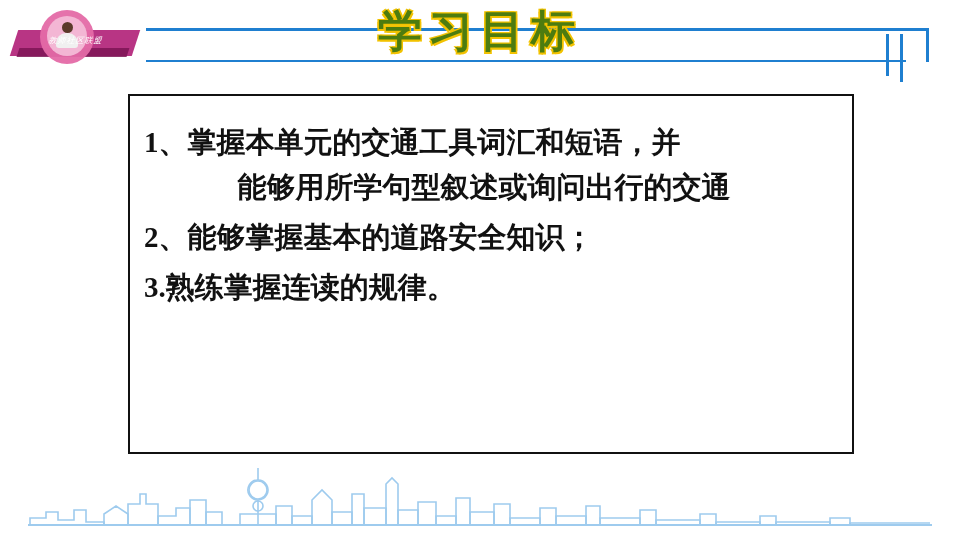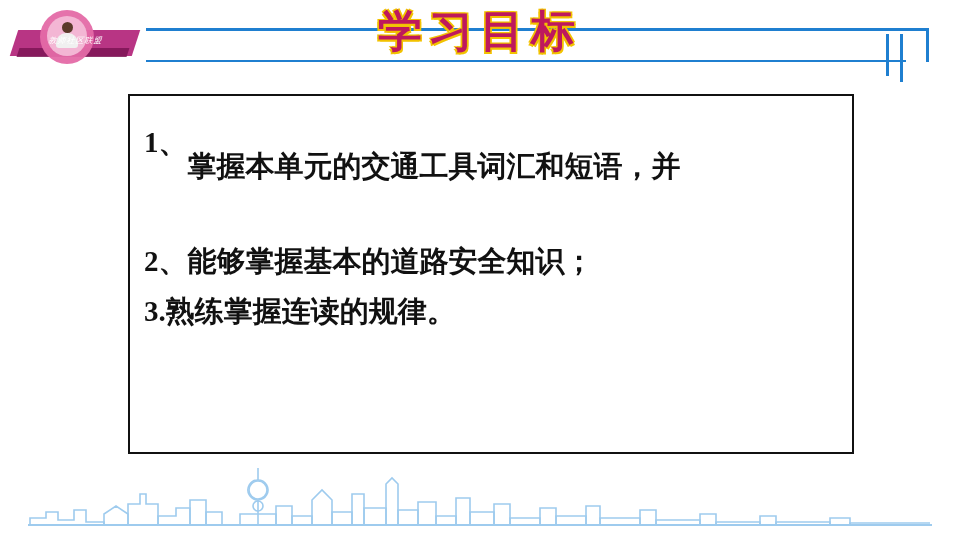--- a/index.html
+++ b/index.html
@@ -159,21 +159,21 @@
   .slide-title {
     position: absolute;
     left: 330px;
     top: 2px;
     width: 300px;
     text-align: center;
     font-family: "DejaVu Sans", sans-serif;
     font-weight: bold;
     font-size: 44px;
     letter-spacing: 7px;
-    color: #be185d;
+    color: #4d7c0f;
     text-shadow:
       -1.5px -1.5px 0 #f2c200,
        1.5px -1.5px 0 #f2c200,
       -1.5px  1.5px 0 #f2c200,
        1.5px  1.5px 0 #f2c200,
        0 0 2px #f2c200;
     white-space: nowrap;
   }
 
   
@@ -220,21 +220,21 @@
     flex: 0 0 auto;
     white-space: nowrap;
   }
   .goal-marker-num {
     font-family: "Liberation Serif", serif;
     font-weight: bold;
   }
   .goal-text {
     flex: 1 1 auto;
   }
-  .goal-1 .goal-text { text-indent: 0; margin-top: 24px; }
+  .goal-1 .goal-text { text-indent: 0; }
 
   
   .skyline {
     position: absolute;
     left: 0;
     bottom: 0;
     width: 960px;
     height: 80px;
   }
   .baseline {
@@ -274,21 +274,21 @@
 
   <div class="slide-title">学习目标</div>
 
   <div class="content-box">
     <div class="content-list">
 
       <div class="goal-item goal-1">
         <span class="goal-marker goal-marker-num">1、</span>
         <span class="goal-text">
           <span>掌握本单元的交通工具词汇和短语，并</span><br>
-          <br>
+          <span style="display:inline-block; padding-left:50px;">能够用所学句型叙述或询问出行的交通</span><br>
         </span>
       </div>
 
       <div class="goal-item goal-2">
         <span class="goal-marker goal-marker-num">2、</span>
         <span class="goal-text">能够掌握基本的道路安全知识；</span>
       </div>
 
       <div class="goal-item goal-3">
         <span class="goal-marker goal-marker-num">3.</span>

